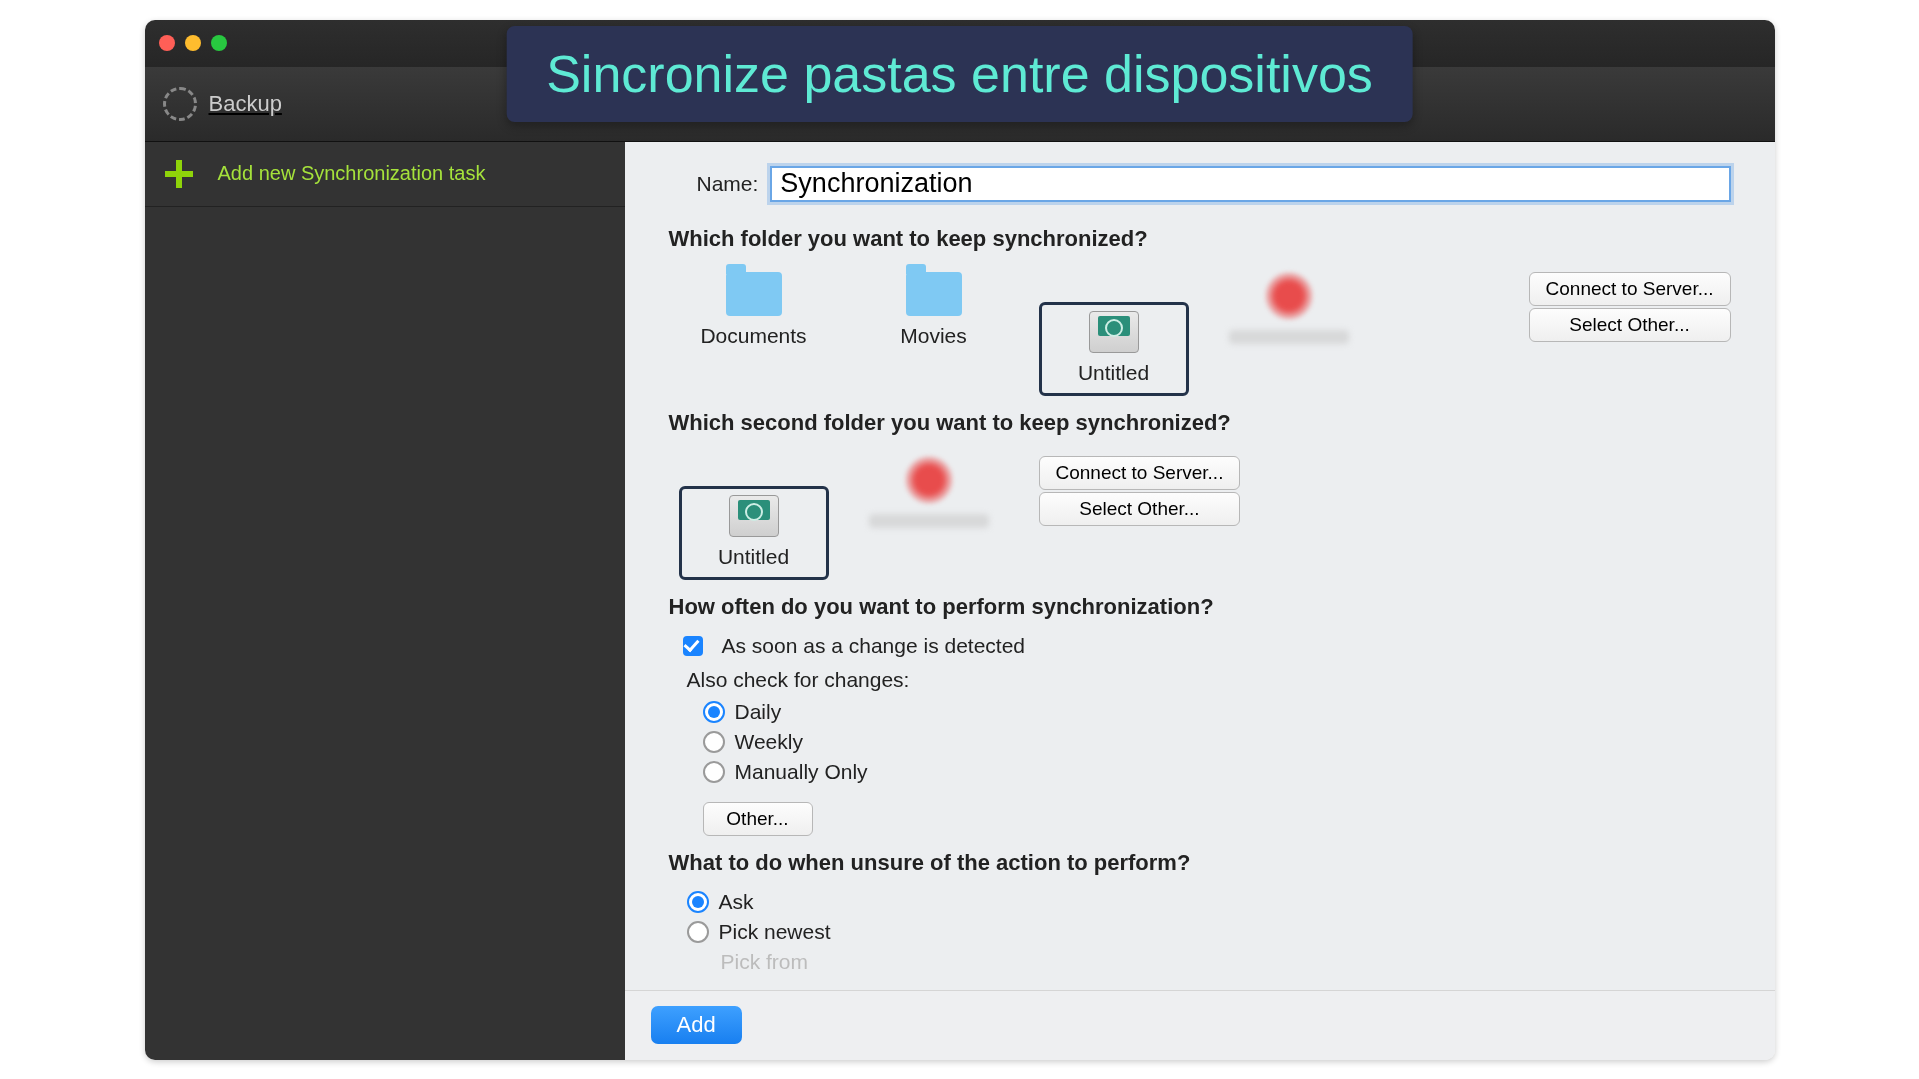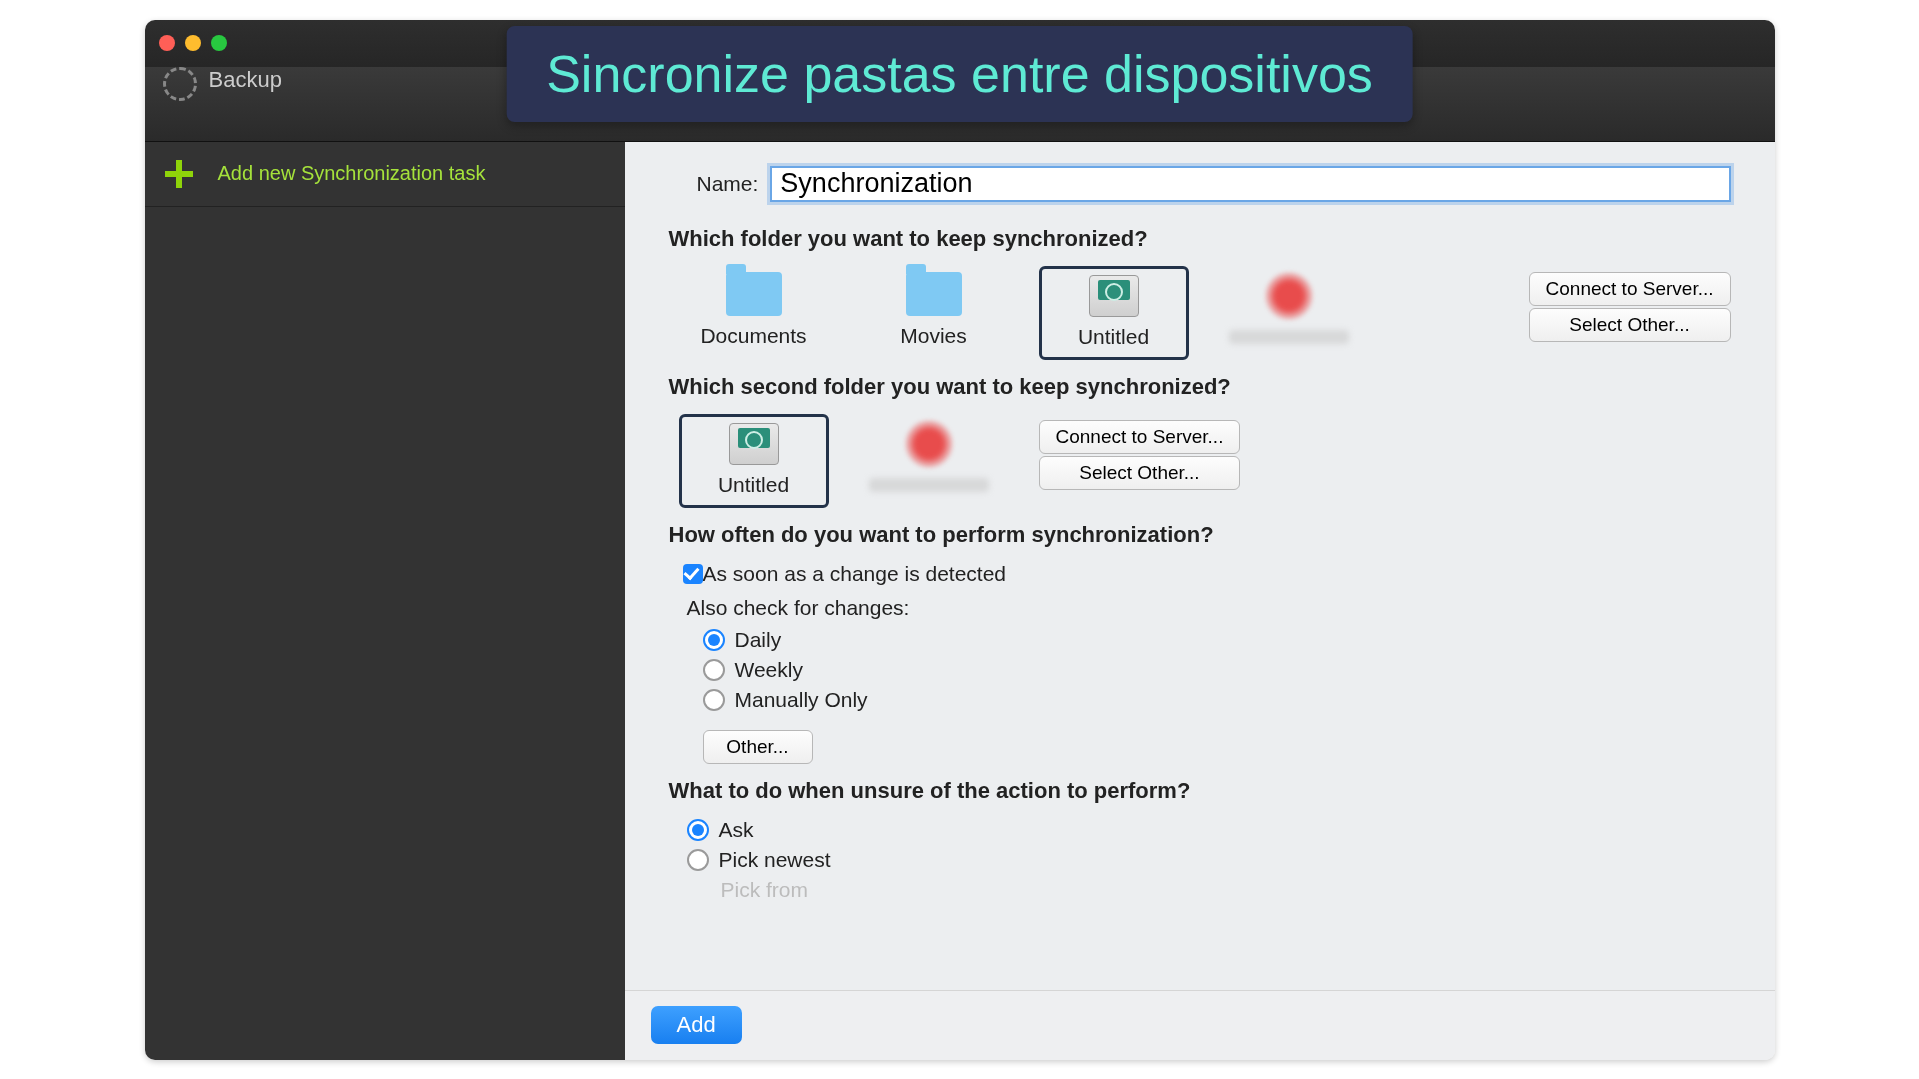--- a/index.html
+++ b/index.html
@@ -41,24 +41,25 @@
     gap: 10px;
   }
   .traffic { display:flex; gap:10px; }
   .dot { width:16px; height:16px; border-radius:50%; }
   .dot.red{background:#ff5f57;}
   .dot.yellow{background:#febc2e;}
   .dot.green{background:#28c840;}
   .toolbar {
     height: 75px;
     background: linear-gradient(#3a3a3a,#2a2a2a);
-    display:flex; 
+    display:flex; align-items:center;
     padding: 0 18px;
     gap: 12px;
     border-bottom: 1px solid #111;
+    text-decoration: underline;
   }
   .toolbar .appicon {
     width:34px;height:34px;border:3px dashed #888;border-radius:50%;
   }
   .toolbar .apptitle { color:#ccc; font-size:22px; }
   .body {
     flex:1;
     display:flex;
     min-height:0;
   }
@@ -101,21 +102,21 @@
   .name-row label{font-size:21px;}
   .name-row input{
     flex:1; height:36px;
     border:2px solid #6aa6e6;
     outline: 3px solid rgba(100,160,230,.35);
     padding: 0 8px; font-size:27px;
     background:#fff;
   }
   .folder-row { display:flex; align-items:flex-start; gap:30px; margin-bottom:10px; padding-left:10px;}
   .folder-item { width:150px; text-align:center; cursor:pointer; padding:6px 4px 8px; border-radius:6px;}
-  .folder-item.selected { border:3px solid #233249; }
+  .folder-item.selected { border:3px solid #233249;margin-top:36px; }
   .folder-icon { width:56px;height:44px;margin:0 auto 8px;position:relative;}
   .folder-blue{
     background:#7fc9f3;border-radius:4px;
   }
   .folder-blue:before{
     content:"";position:absolute;top:-8px;left:0;width:20px;height:10px;background:#7fc9f3;border-radius:3px 3px 0 0;
   }
   .drive-icon{
     width:50px;height:42px;margin:0 auto 8px;
     background:linear-gradient(#eaeaea,#cfcfcf);
@@ -138,21 +139,21 @@
   }
   .blur-item:after{
     content:"";position:absolute;bottom:0;left:10px;right:10px;height:14px;background:#c9c9c9;border-radius:4px;filter:blur(3px);opacity:.6;
   }
   .side-buttons{ display:flex;flex-direction:column;gap:2px; margin-left:auto; padding-top:6px;}
   .mac-btn{
     min-width:190px;height:34px;background:linear-gradient(#fdfdfd,#efefef);
     border:1px solid #b7b7b7;border-radius:6px;font-size:19px;cursor:pointer;
     padding:0 16px;
   }
-  .check-row{display:flex;align-items:center;gap:0;margin:6px 0 10px 14px;font-size:21px;}
+  .check-row{display:flex;align-items:center;gap:19px;margin:6px 0 10px 14px;font-size:21px;}
   .checkbox{width:20px;height:20px;border-radius:4px;background:#1a84ff;position:relative;}
   .checkbox:after{content:"";position:absolute;left:4px;top:1px;width:6px;height:11px;border:solid #fff;border-width:0 3px 3px 0;transform:rotate(42deg);}
   .sub-label{margin:6px 0 8px 18px;font-size:21px;}
   .radio-group{margin-left:34px;}
   .radio-row{display:flex;align-items:center;gap:10px;margin:6px 0;font-size:21px;cursor:pointer;}
   .radio{width:22px;height:22px;border:2px solid #9a9a9a;border-radius:50%;background:#fff;position:relative;}
   .radio.checked{border-color:#1a84ff;}
   .radio.checked:after{content:"";position:absolute;top:3px;left:3px;width:12px;height:12px;background:#1a84ff;border-radius:50%;}
   .other-btn-wrap{margin:18px 0 10px 34px;}
   .fade-row{margin-left:34px;color:#bcbcbc;font-size:21px;}

